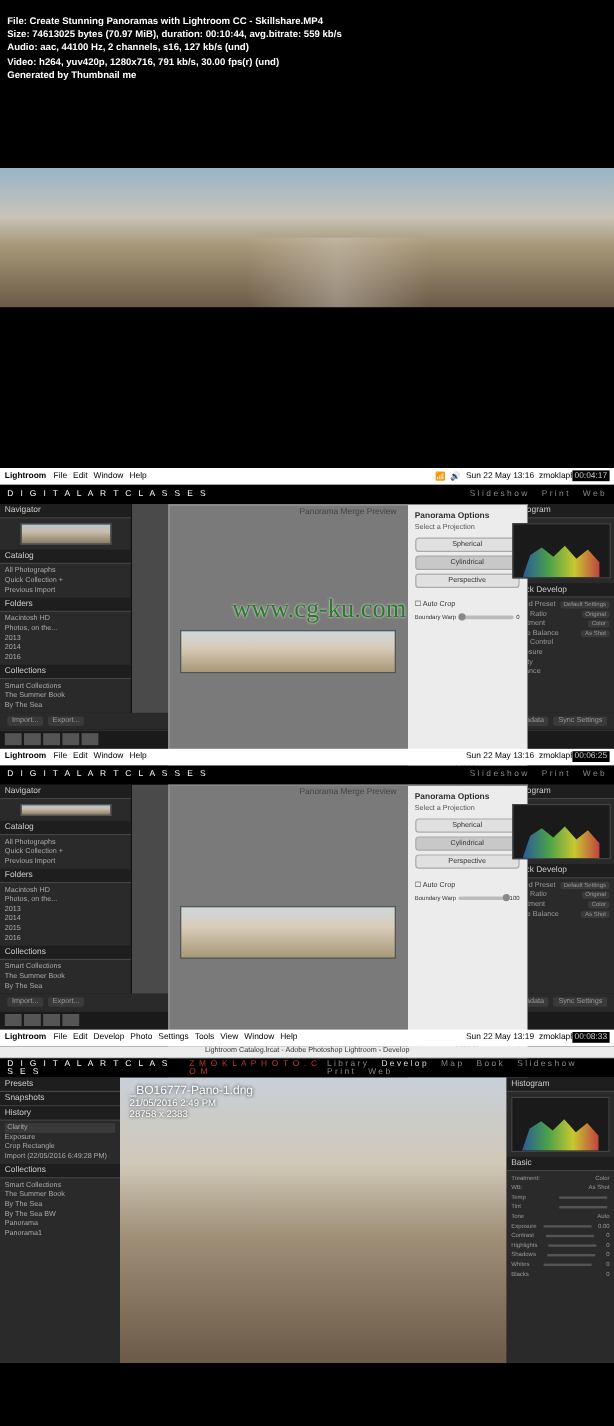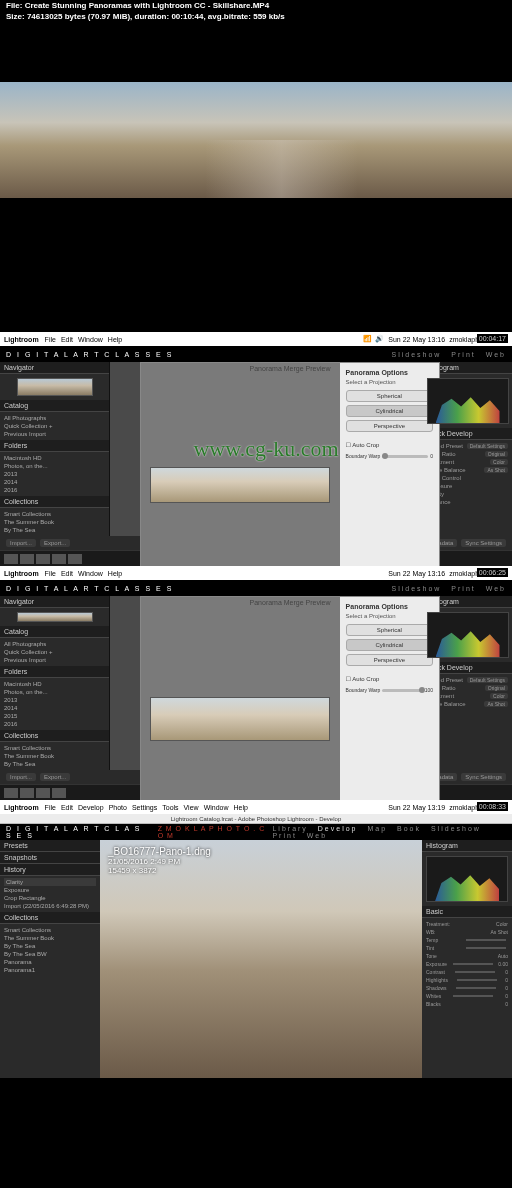--- a/index.html
+++ b/index.html
@@ -1,17 +1,17 @@
 <!DOCTYPE html>
 <html><head>
 <meta charset="utf-8">
 <style>
 * { margin:0; padding:0; box-sizing:border-box; font-family: Arial, Helvetica, sans-serif; }
 body { width:512px; background:#000; color:#fff; font-size:8px; }
-.info-header { background:#000; padding:0 6px; color:#fff; font-weight:bold; line-height:1.4; }
+.info-header { background:#000; padding:12px 6px; color:#fff; font-weight:bold; line-height:1.4; }
 .info-header div { white-space:nowrap; }
 
 .pano-strip { width:100%; height:116px; margin-top:60px; background:linear-gradient(to bottom,#9ab4c8 0%,#c8c4b8 35%,#a89878 55%,#6b5a48 100%); position:relative; }
 .pano-strip::after { content:""; position:absolute; bottom:0; left:40%; width:30%; height:50%; background:linear-gradient(to right,transparent,#d8d0c8,transparent); opacity:0.4; }
 
 .lr-block { width:100%; position:relative; }
 .ts { position:absolute; top:2px; right:4px; color:#cfcfcf; font-size:7px; background:#000; padding:1px 2px; }
 
 .menubar { height:14px; background:#fff; color:#000; display:flex; align-items:center; padding:0 4px; font-size:7px; }
 .menubar .app { font-weight:bold; margin-right:6px; }
@@ -82,20 +82,23 @@
 .history-list { padding:2px 4px; font-size:6px; color:#aaa; }
 .history-list div { padding:1px 0; }
 .history-list .hl { background:#3a3a3a; padding:1px 2px; }
 </style>
 </head>
 <body>
 
 <div class="info-header">
   <div>File: Create Stunning Panoramas with Lightroom CC - Skillshare.MP4</div>
   <div>Size: 74613025 bytes (70.97 MiB), duration: 00:10:44, avg.bitrate: 559 kb/s</div>
+  <div>Audio: aac, 44100 Hz, 2 channels, s16, 127 kb/s (und)</div>
+  <div>Video: h264, yuv420p, 1280x716, 791 kb/s, 30.00 fps(r) (und)</div>
+  <div>Generated by Thumbnail me</div>
 </div>
 
 <div class="lr-block" style="height:250px; background:#000; position:relative;">
   <div class="ts">00:02:09</div>
   <div class="pano-strip"></div>
 </div>
 
 <div class="lr-block">
   <div class="ts">00:04:17</div>
   <div class="menubar">
@@ -398,21 +401,21 @@
         <div>By The Sea</div>
         <div>By The Sea BW</div>
         <div>Panorama</div>
         <div class="hl">Panorama1</div>
       </div>
     </div>
     <div class="dev-center">
       <div class="overlay">
         <div class="fname">_BO16777-Pano-1.dng</div>
         <div class="fdate">21/05/2016 2:49 PM</div>
-        <div class="fdim">15459 x 3872</div>
+        <div class="fdim">28758 x 2383</div>
       </div>
 
     </div>
     <div class="dev-right">
       <div class="panel-head">Histogram</div>
       <div class="histo"></div>
       <div class="panel-head">Basic</div>
       <div class="basic-sliders">
         <div class="srow">
             <span>Treatment:</span>

